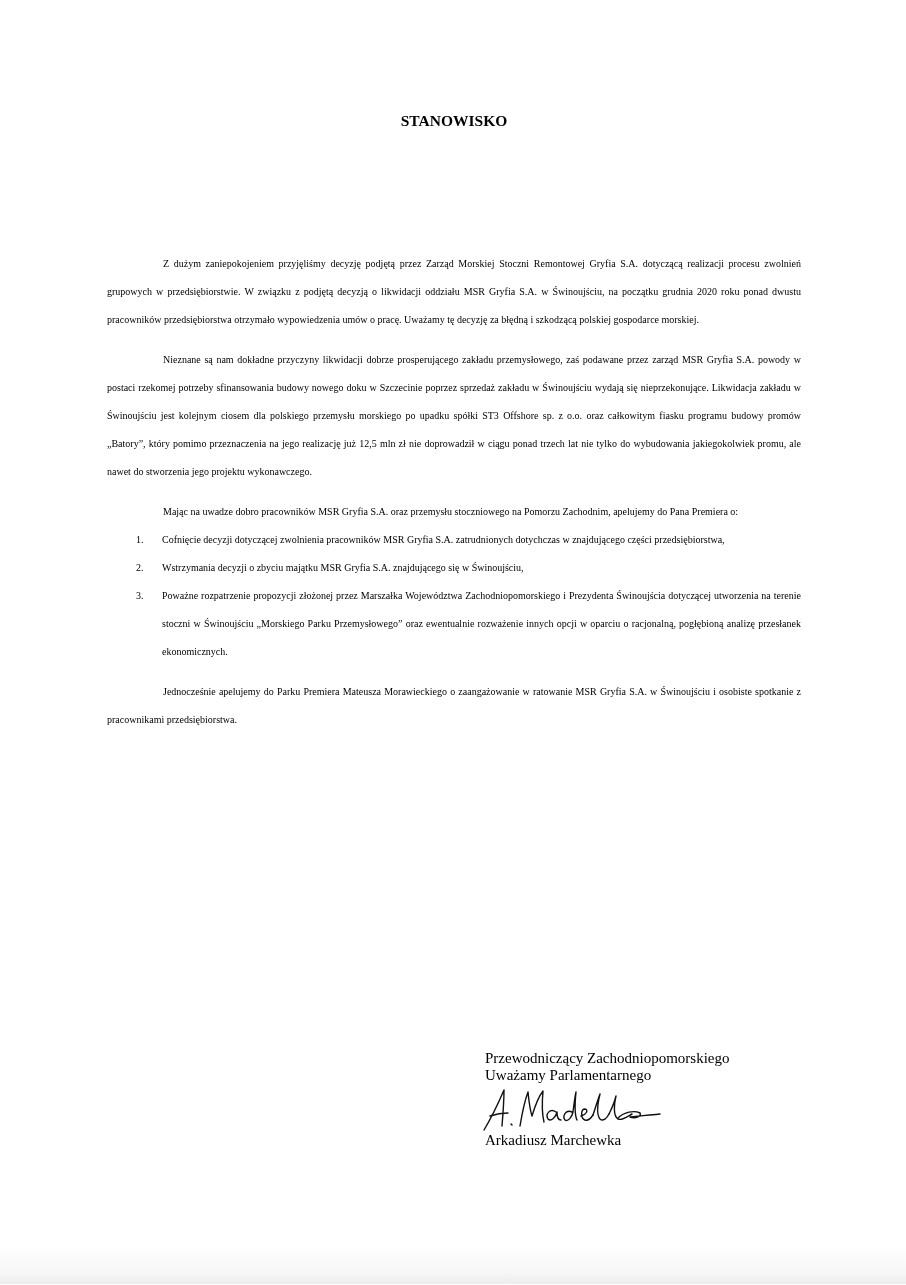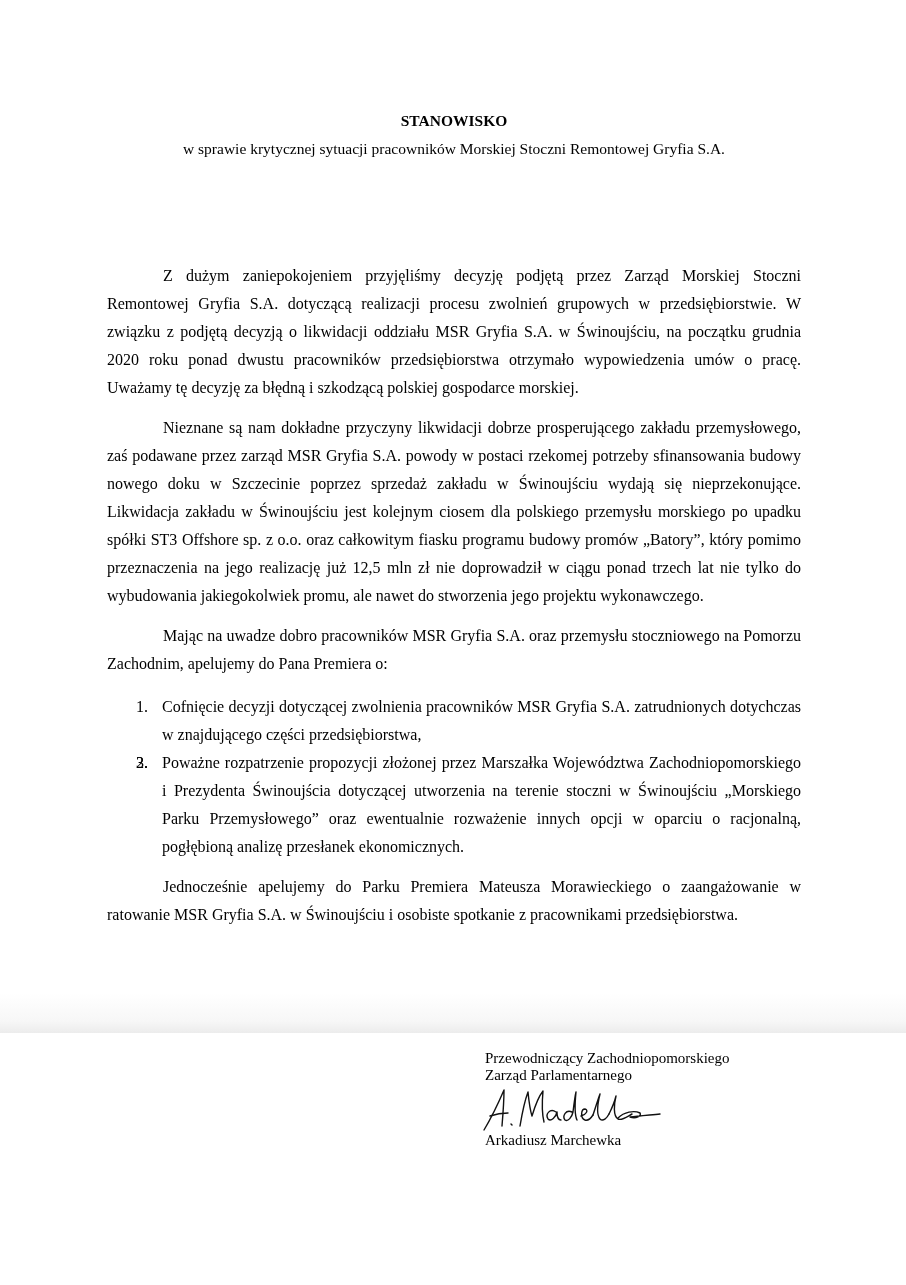--- a/index.html
+++ b/index.html
@@ -12,21 +12,21 @@
       height: 1285px;
       position: relative;
       overflow: hidden;
       font-family: "Liberation Serif", "DejaVu Serif", serif;
       color: #000000;
     }
     .page {
       position: absolute;
       left: 0; top: 0;
       width: 906px;
-      height: 1033px;
+      height: 1284px;
       background: #ffffff;
     }
     .bottom-shade {
       position: absolute;
       left: 0; right: 0;
       bottom: 0;
       height: 40px;
       background: linear-gradient(to bottom, rgba(255,255,255,0) 0%, #f7f7f7 70%, #ececec 100%);
     }
     .header {
@@ -41,31 +41,31 @@
       line-height: 28px;
       white-space: nowrap;
     }
     .header .bold {
       font-weight: bold;
     }
     .body-text {
       position: absolute;
       left: 107px;
       width: 694px;
-      top: 262px;
-      font-size: 16px;
+      top: 250px;
+      font-size: 10px;
       line-height: 28px;
     }
     .para {
       text-align: justify;
       text-indent: 56px;
       margin: 0 0 12px 0;
     }
     .para.tight {
-      margin-bottom: 15px;
+      margin-bottom: 0;
     }
     .list {
       margin: 0 0 12px 0;
       padding: 0;
       list-style: none;
     }
     .list-item {
       position: relative;
       padding-left: 55px;
       text-align: justify;
@@ -92,48 +92,48 @@
       margin: 2px 0 0 -3px;
     }
   </style>
 </head>
 <body>
 
 <div class="page">
 
   <div class="header">
     <div class="line bold">STANOWISKO</div>
-    <div class="line">w sprawie krytycznej sytuacji pracowników Morskiej Stoczni Remontowej Gryfia S.A.</div>
   </div>
 
   <div class="body-text">
     <p class="para">Z dużym zaniepokojeniem przyjęliśmy decyzję podjętą przez Zarząd Morskiej Stoczni Remontowej Gryfia S.A. dotyczącą realizacji procesu zwolnień grupowych w przedsiębiorstwie. W związku z podjętą decyzją o likwidacji oddziału MSR Gryfia S.A. w Świnoujściu, na początku grudnia 2020 roku ponad dwustu pracowników przedsiębiorstwa otrzymało wypowiedzenia umów o pracę. Uważamy tę decyzję za błędną i szkodzącą polskiej gospodarce morskiej.</p>
     <p class="para">Nieznane są nam dokładne przyczyny likwidacji dobrze prosperującego zakładu przemysłowego, zaś podawane przez zarząd MSR Gryfia S.A. powody w postaci rzekomej potrzeby sfinansowania budowy nowego doku w Szczecinie poprzez sprzedaż zakładu w Świnoujściu wydają się nieprzekonujące. Likwidacja zakładu w Świnoujściu jest kolejnym ciosem dla polskiego przemysłu morskiego po upadku spółki ST3 Offshore sp. z o.o. oraz całkowitym fiasku programu budowy promów „Batory”, który pomimo przeznaczenia na jego realizację już 12,5 mln zł nie doprowadził w ciągu ponad trzech lat nie tylko do wybudowania jakiegokolwiek promu, ale nawet do stworzenia jego projektu wykonawczego.</p>
     <p class="para tight">Mając na uwadze dobro pracowników MSR Gryfia S.A. oraz przemysłu stoczniowego na Pomorzu Zachodnim, apelujemy do Pana Premiera o:</p>
 
     <ol class="list">
       <li class="list-item">
         <span class="list-num">1.</span>
         <span>Cofnięcie decyzji dotyczącej zwolnienia pracowników MSR Gryfia S.A. zatrudnionych dotychczas w znajdującego części przedsiębiorstwa,</span>
       </li>
       <li class="list-item">
         <span class="list-num">2.</span>
+        <span>Wstrzymania decyzji o zbyciu majątku MSR Gryfia S.A. znajdującego się w Świnoujściu,</span>
       </li>
       <li class="list-item">
         <span class="list-num">3.</span>
         <span>Poważne rozpatrzenie propozycji złożonej przez Marszałka Województwa Zachodniopomorskiego i Prezydenta Świnoujścia dotyczącej utworzenia na terenie stoczni w Świnoujściu „Morskiego Parku Przemysłowego” oraz ewentualnie rozważenie innych opcji w oparciu o racjonalną, pogłębioną analizę przesłanek ekonomicznych.</span>
       </li>
     </ol>
 
     <p class="para">Jednocześnie apelujemy do Parku Premiera Mateusza Morawieckiego o zaangażowanie w ratowanie MSR Gryfia S.A. w Świnoujściu i osobiste spotkanie z pracownikami przedsiębiorstwa.</p>
   </div>
 
   <div class="signature-block">
     <div class="sig-line">Przewodniczący Zachodniopomorskiego</div>
-    <div class="sig-line">Zarząd Parlamentarnego</div>
+    <div class="sig-line">Uważamy Parlamentarnego</div>
     <svg class="signature" viewBox="0 0 180 46" xmlns="http://www.w3.org/2000/svg">
       <g fill="none" stroke="#111" stroke-width="1.4" stroke-linecap="round" stroke-linejoin="round">
 
         <path d="M2 44 C 8 34, 16 18, 22 4 C 22 14, 21 28, 20 40"></path>
         <path d="M8 30 C 14 28, 20 27, 26 27"></path>
 
         <path d="M29 38 l1 1"></path>
 
         <path d="M38 40 C 40 28, 43 14, 46 6 C 47 16, 48 24, 50 30 C 53 20, 57 10, 61 5 C 60 16, 60 28, 62 36"></path>
 

